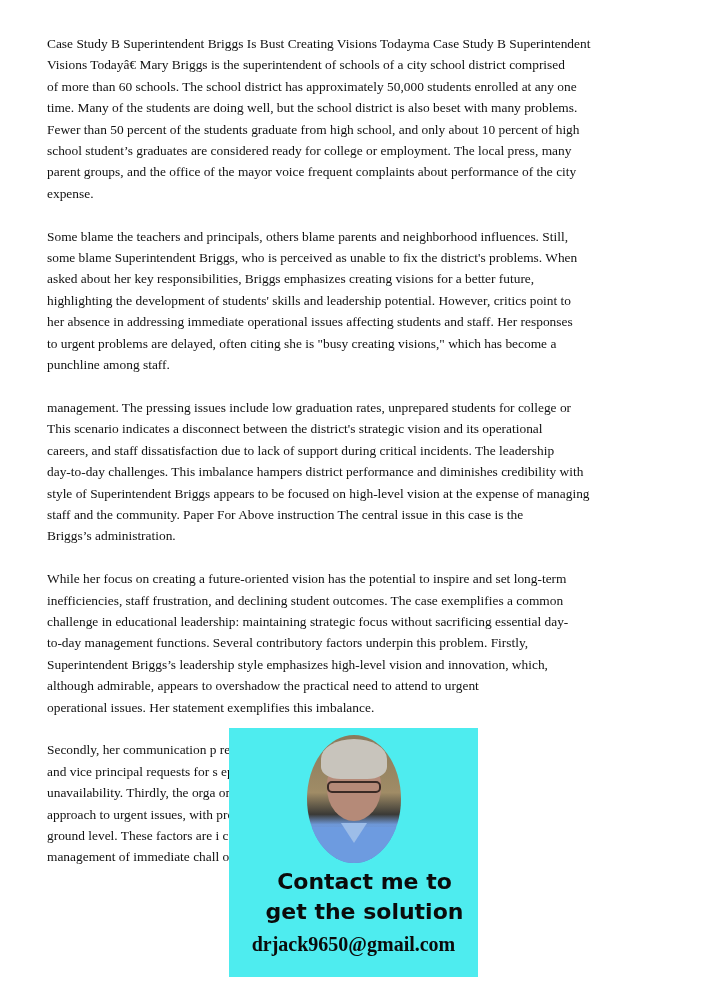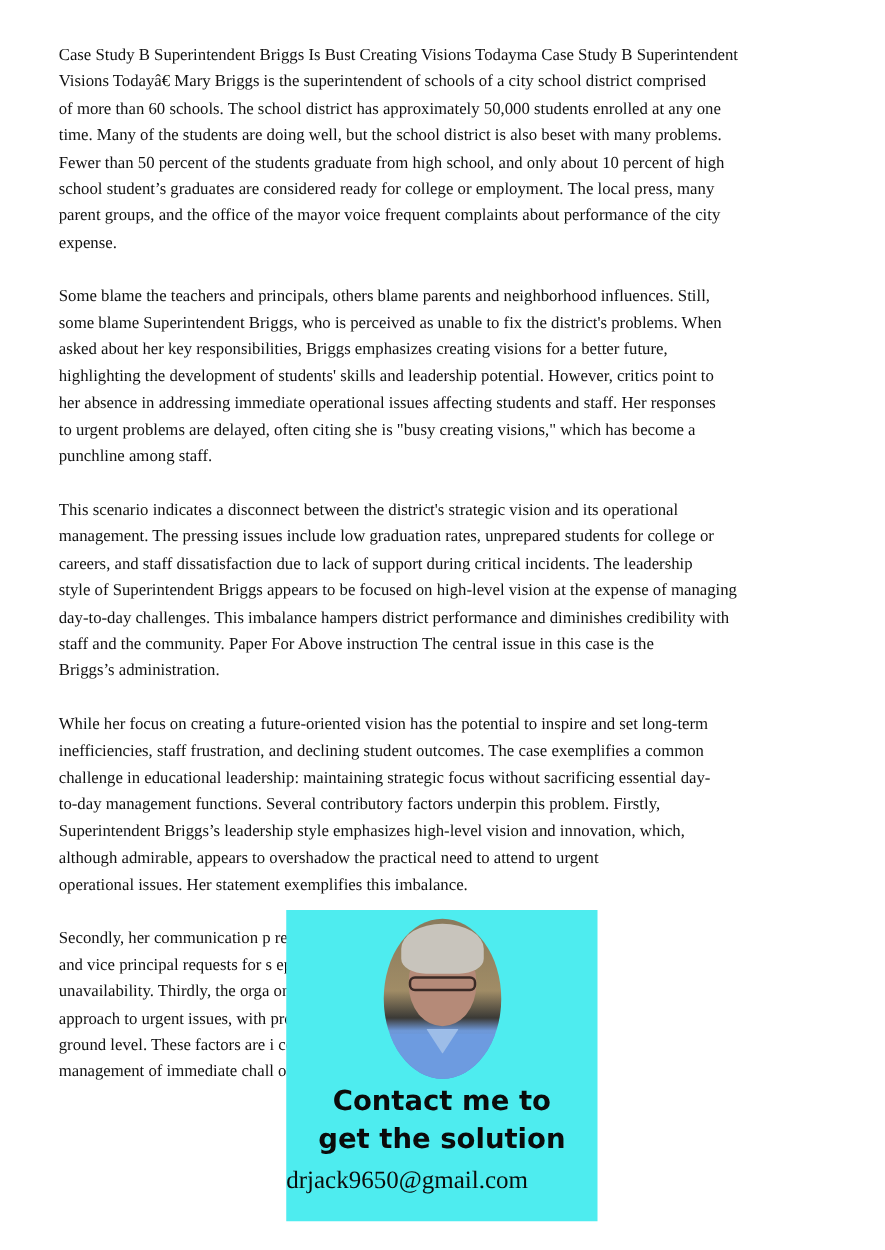--- a/index.html
+++ b/index.html
@@ -19,29 +19,29 @@
     position: absolute; left: 78px; top: 7px; width: 94px; height: 128px;
     border-radius: 50%; overflow: hidden;
     background: linear-gradient(180deg, #8a7a5c 0%, #a08c66 45%, #3b3a36 62%, #6e98d8 70%, #5b87cf 100%);
   }
   .photo .hair { position:absolute; left:14px; top:4px; width:66px; height:40px; border-radius:50% 50% 30% 30%; background:#c8c4bc; }
   .photo .face { position:absolute; left:20px; top:20px; width:54px; height:66px; border-radius:45% 45% 50% 50%; background:#b58a78; }
   .photo .glasses { position:absolute; left:20px; top:46px; width:54px; height:12px; border:2px solid #3a2a25; border-radius:5px; box-sizing:border-box; }
   .photo .shirt { position:absolute; left:0; top:92px; width:94px; height:40px; background:#6d9be0; }
   .photo .collar { position:absolute; left:34px; top:88px; width:26px; height:20px; background:#9dbde8; clip-path: polygon(0 0,50% 100%,100% 0); }
   .cta {
-    position: absolute; left: 1px; width: 247px; text-align: center;
+    position: absolute; left: 12px; width: 247px; text-align: center;
     font-family: "DejaVu Sans", sans-serif; font-weight: bold; color: #0b0b0b;
     font-size: 22px; line-height: 30px;
   }
   .cta1 { top: 139px; }
   .cta2 { top: 169px; }
   .email {
-    position: absolute; left: 0; top: 205px; width: 249px; text-align: left;
-    font-family: "Liberation Serif", "DejaVu Serif", serif; font-weight: normal;
+    position: absolute; left: 0; top: 205px; width: 249px; text-align: center;
+    font-family: "Liberation Serif", "DejaVu Serif", serif; font-weight: bold;
     font-size: 20px; color: #0b0b0b;
   }
 </style>
 </head>
 <body>
 
 <div class="page" id="doc">
     <div class="para">
       <span class="line">Case Study B Superintendent Briggs Is Bust Creating Visions Todayma Case Study B Superintendent</span>
       <span class="line">Visions Todayâ€ Mary Briggs is the superintendent of schools of a city school district comprised</span>
@@ -55,25 +55,25 @@
     <div class="para">
       <span class="line">Some blame the teachers and principals, others blame parents and neighborhood influences. Still,</span>
       <span class="line">some blame Superintendent Briggs, who is perceived as unable to fix the district's problems. When</span>
       <span class="line">asked about her key responsibilities, Briggs emphasizes creating visions for a better future,</span>
       <span class="line">highlighting the development of students' skills and leadership potential. However, critics point to</span>
       <span class="line">her absence in addressing immediate operational issues affecting students and staff. Her responses</span>
       <span class="line">to urgent problems are delayed, often citing she is "busy creating visions," which has become a</span>
       <span class="line">punchline among staff.</span>
     </div>
     <div class="para">
+      <span class="line">management. The pressing issues include low graduation rates, unprepared students for college or</span>
       <span class="line">This scenario indicates a disconnect between the district's strategic vision and its operational</span>
-      <span class="line">management. The pressing issues include low graduation rates, unprepared students for college or</span>
       <span class="line">careers, and staff dissatisfaction due to lack of support during critical incidents. The leadership</span>
+      <span class="line">day-to-day challenges. This imbalance hampers district performance and diminishes credibility with</span>
       <span class="line">style of Superintendent Briggs appears to be focused on high-level vision at the expense of managing</span>
-      <span class="line">day-to-day challenges. This imbalance hampers district performance and diminishes credibility with</span>
       <span class="line">staff and the community. Paper For Above instruction The central issue in this case is the</span>
       <span class="line">Briggs’s administration.</span>
     </div>
     <div class="para">
       <span class="line">While her focus on creating a future-oriented vision has the potential to inspire and set long-term</span>
       <span class="line">inefficiencies, staff frustration, and declining student outcomes. The case exemplifies a common</span>
       <span class="line">challenge in educational leadership: maintaining strategic focus without sacrificing essential day-</span>
       <span class="line">to-day management functions. Several contributory factors underpin this problem. Firstly,</span>
       <span class="line">Superintendent Briggs’s leadership style emphasizes high-level vision and innovation, which,</span>
       <span class="line">although admirable, appears to overshadow the practical need to attend to urgent</span>

